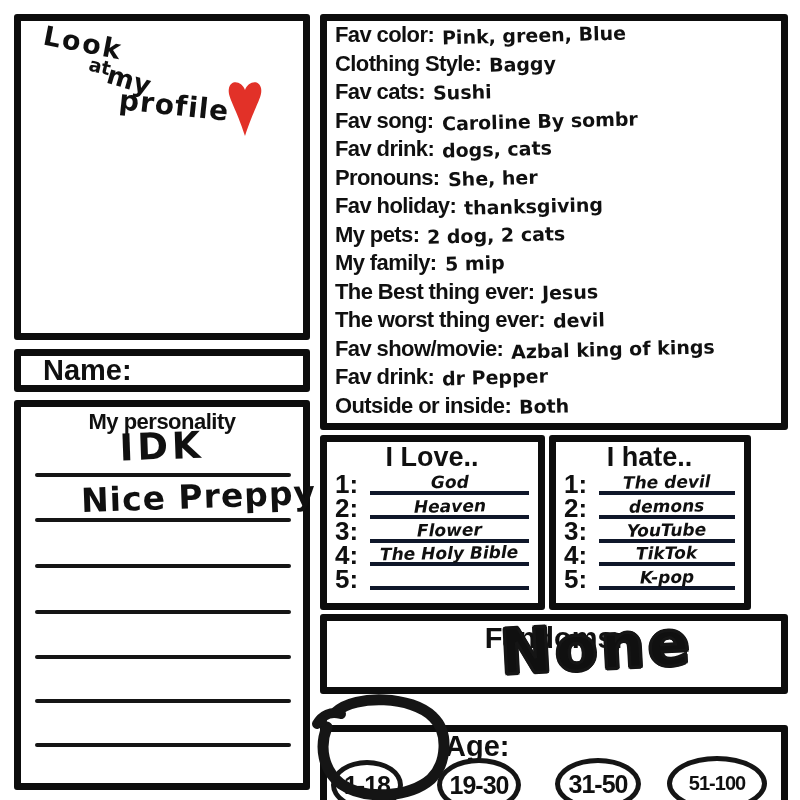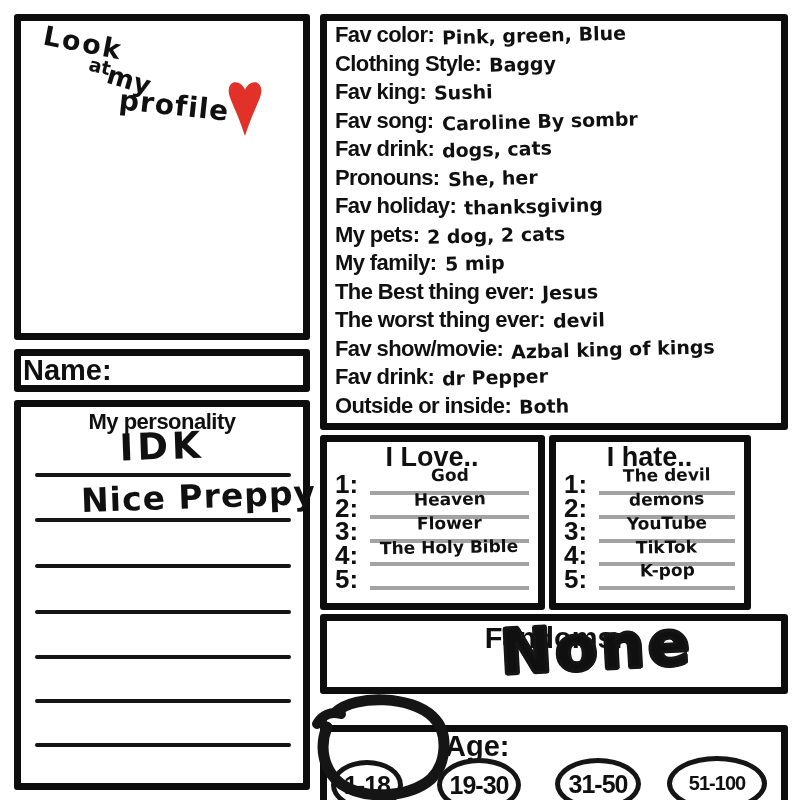--- a/index.html
+++ b/index.html
@@ -15,21 +15,21 @@
   .photo-box { left:14px; top:14px; width:296px; height:326px; }
   .photo-word { position:absolute; font-weight:bold; white-space:nowrap; }
   .hand { font-family:"DejaVu Sans", sans-serif; font-weight:bold; display:inline-block; }
   .w-look    { left:22px;  top:6px;  font-size:27px; transform:rotate(11deg); letter-spacing:2px;}
   .w-at      { left:68px;  top:34px; font-size:19px; transform:rotate(14deg);}
   .w-my      { left:86px;  top:44px; font-size:26px; transform:rotate(16deg);}
   .w-profile { left:98px;  top:68px; font-size:28px; transform:rotate(6deg); letter-spacing:1px;}
   .heart { position:absolute; left:206px; top:58px; width:36px; height:60px; }
 
   .name-box { left:14px; top:349px; width:296px; height:43px; display:flex; align-items:center; }
-  .name-label { font-weight:bold; font-size:29px; padding-left:2px; line-height:1; }
+  .name-label { font-weight:bold; font-size:29px; padding-left:22px; line-height:1; }
   .name-value { flex:1; height:100%; }
 
   .pers-box { left:14px; top:400px; width:296px; height:390px; }
   .pers-title { text-align:center; font-weight:bold; font-size:22px; margin-top:2px; letter-spacing:-0.5px; }
   .pline { position:absolute; left:14px; right:12px; height:4px; background:#151515; border-radius:2px; }
   .pl1{top:66px;} .pl2{top:111px;} .pl3{top:157px;} .pl4{top:203px;}
   .pl5{top:248px;} .pl6{top:292px;} .pl7{top:336px;}
   .pers-e1 { position:absolute; left:50%; top:18px; transform:translateX(-50%) rotate(-2deg);
              font-size:37px; letter-spacing:4px; }
   .pers-e2 { position:absolute; left:60px; top:70px; transform:rotate(-2deg);
@@ -43,22 +43,22 @@
   .qa-label { font-weight:bold; font-size:22px; letter-spacing:-0.6px; }
   .qa-answer { margin-left:8px; font-size:19px; transform:rotate(-1.5deg); }
 
   .love-box { left:320px; top:435px; width:225px; height:175px; }
   .hate-box { left:549px; top:435px; width:202px; height:175px; }
   .rate-inner { display:flex; flex-direction:column; height:100%; box-sizing:border-box;
                 padding:1px 9px 13px 8px; }
   .rate-title { text-align:center; font-weight:bold; font-size:27px; line-height:1.05; }
   .rate-row { display:flex; align-items:flex-end; flex:1; }
   .rate-num { font-weight:bold; font-size:26px; line-height:0.85; width:35px; }
-  .rate-line { flex:1; border-bottom:4px solid #a3a3a3; display:flex; 
-               justify-content:center; height:100%; overflow:visible; }
+  .rate-line { flex:1; border-bottom:4px solid #0f172a; display:flex; align-items:flex-end;
+               justify-content:center; height:100%; overflow:visible;font-style:italic; }
   .rate-answer { font-size:17px; white-space:nowrap; transform:rotate(-1deg); line-height:1; }
 
   .fandoms-box { left:320px; top:614px; width:468px; height:80px; overflow:visible; }
   .fandoms-label { text-align:center; font-weight:bold; font-size:29px; margin-top:1px; }
   .fandoms-answer { position:absolute; left:50%; top:-4px; transform:translateX(-28%) rotate(-3deg);
                     font-size:62px; letter-spacing:3px; line-height:1;
                     -webkit-text-stroke:3px #151515;
                     text-shadow:2px 0 #151515,-2px 0 #151515,0 2px #151515,0 -2px #151515; }
 
   .age-box { left:320px; top:697px; width:468px; height:93px; overflow:visible;margin-top:28px; }
@@ -111,21 +111,21 @@
     <div class="qa-list">
       <div class="qa-row">
         <span class="qa-label">Fav color:</span>
         <span class="qa-answer hand">Pink, green, Blue</span>
       </div>
       <div class="qa-row">
         <span class="qa-label">Clothing Style:</span>
         <span class="qa-answer hand">Baggy</span>
       </div>
       <div class="qa-row">
-        <span class="qa-label">Fav king:</span>
+        <span class="qa-label">Fav cats:</span>
         <span class="qa-answer hand">Sushi</span>
       </div>
       <div class="qa-row">
         <span class="qa-label">Fav song:</span>
         <span class="qa-answer hand">Caroline By sombr</span>
       </div>
       <div class="qa-row">
         <span class="qa-label">Fav drink:</span>
         <span class="qa-answer hand">dogs, cats</span>
       </div>

